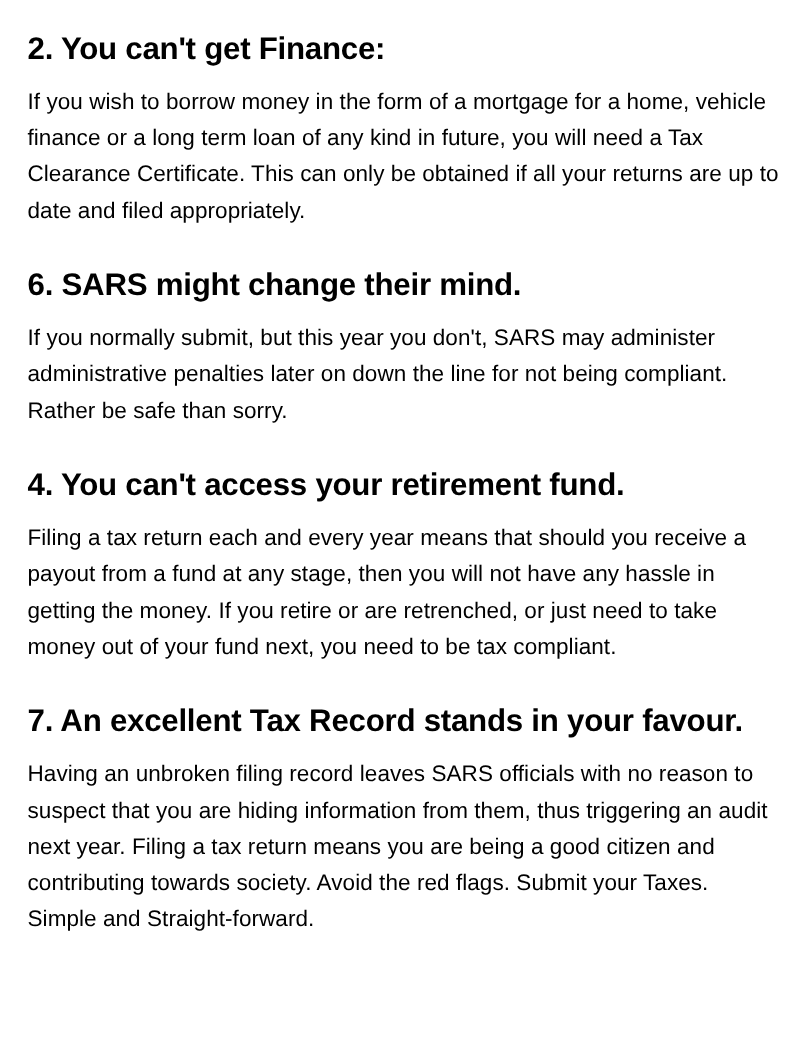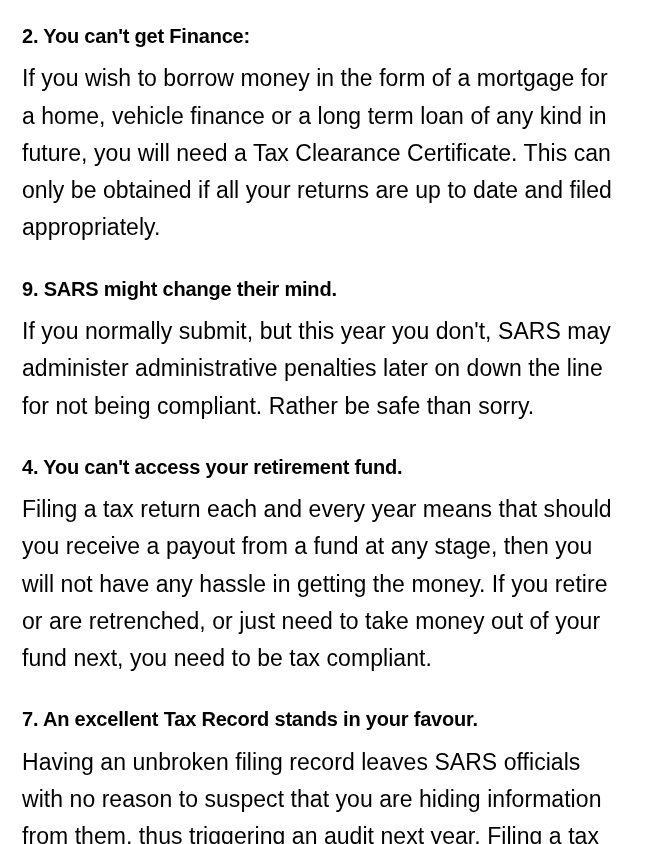--- a/index.html
+++ b/index.html
@@ -21,47 +21,47 @@
     padding: 24px 22px 10px 22px;
     background: #ffffff;
   }
   .section {
     margin: 0 0 30px 0;
   }
   .section:last-child {
     margin-bottom: 0;
   }
   .heading {
-    font-size: 20px;
+    font-size: 25px;
     font-weight: bold;
     line-height: 1.22;
     letter-spacing: -0.2px;
     margin: 0 0 12px 0;
     color: #000000;
   }
   .body-text {
-    font-size: 23px;
+    font-size: 18px;
     line-height: 1.62;
     margin: 0;
     color: #000000;
     letter-spacing: 0.05px;
   }
 </style>
 </head>
 <body>
 
 <div class="page">
 
   <div class="section">
     <h2 class="heading">2. You can't get Finance:</h2>
     <p class="body-text">If you wish to borrow money in the form of a mortgage for a home, vehicle finance or a long term loan of any kind in future, you will need a Tax Clearance Certificate. This can only be obtained if all your returns are up to date and filed appropriately.</p>
   </div>
 
   <div class="section">
-    <h2 class="heading">9. SARS might change their mind.</h2>
+    <h2 class="heading">6. SARS might change their mind.</h2>
     <p class="body-text">If you normally submit, but this year you don't, SARS may administer administrative penalties later on down the line for not being compliant. Rather be safe than sorry.</p>
   </div>
 
   <div class="section">
     <h2 class="heading">4. You can't access your retirement fund.</h2>
     <p class="body-text">Filing a tax return each and every year means that should you receive a payout from a fund at any stage, then you will not have any hassle in getting the money. If you retire or are retrenched, or just need to take money out of your fund next, you need to be tax compliant.</p>
   </div>
 
   <div class="section">
     <h2 class="heading">7. An excellent Tax Record stands in your favour.</h2>

